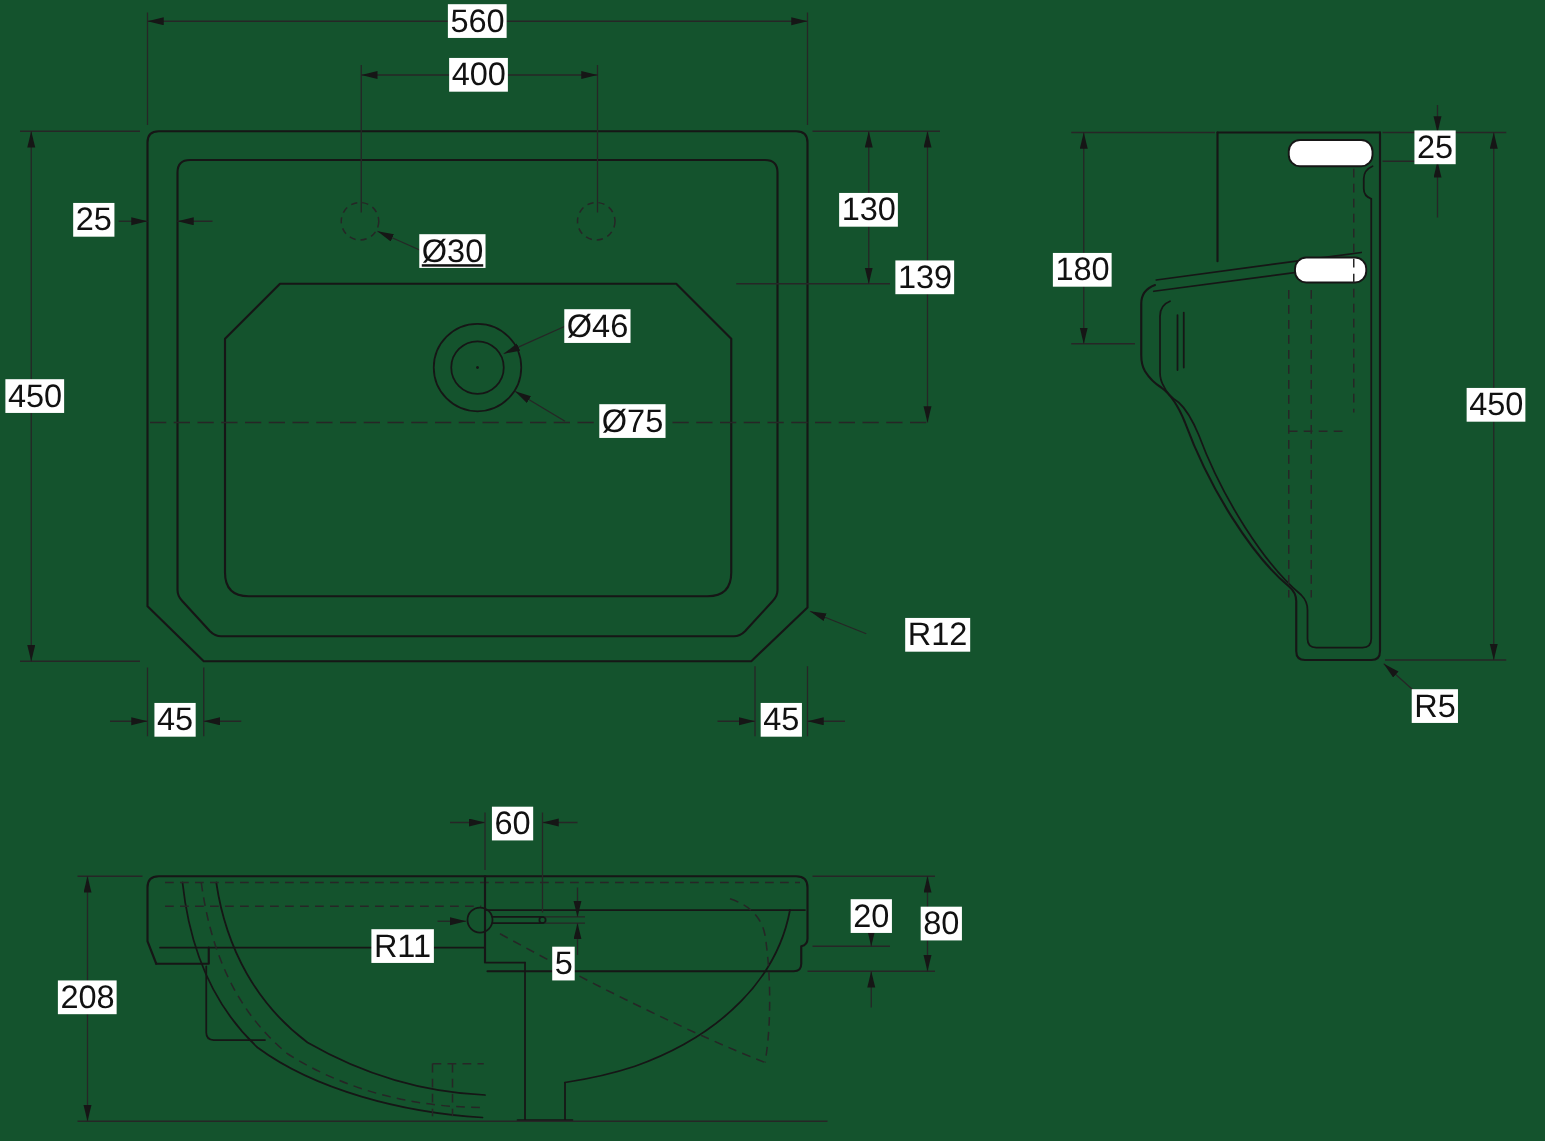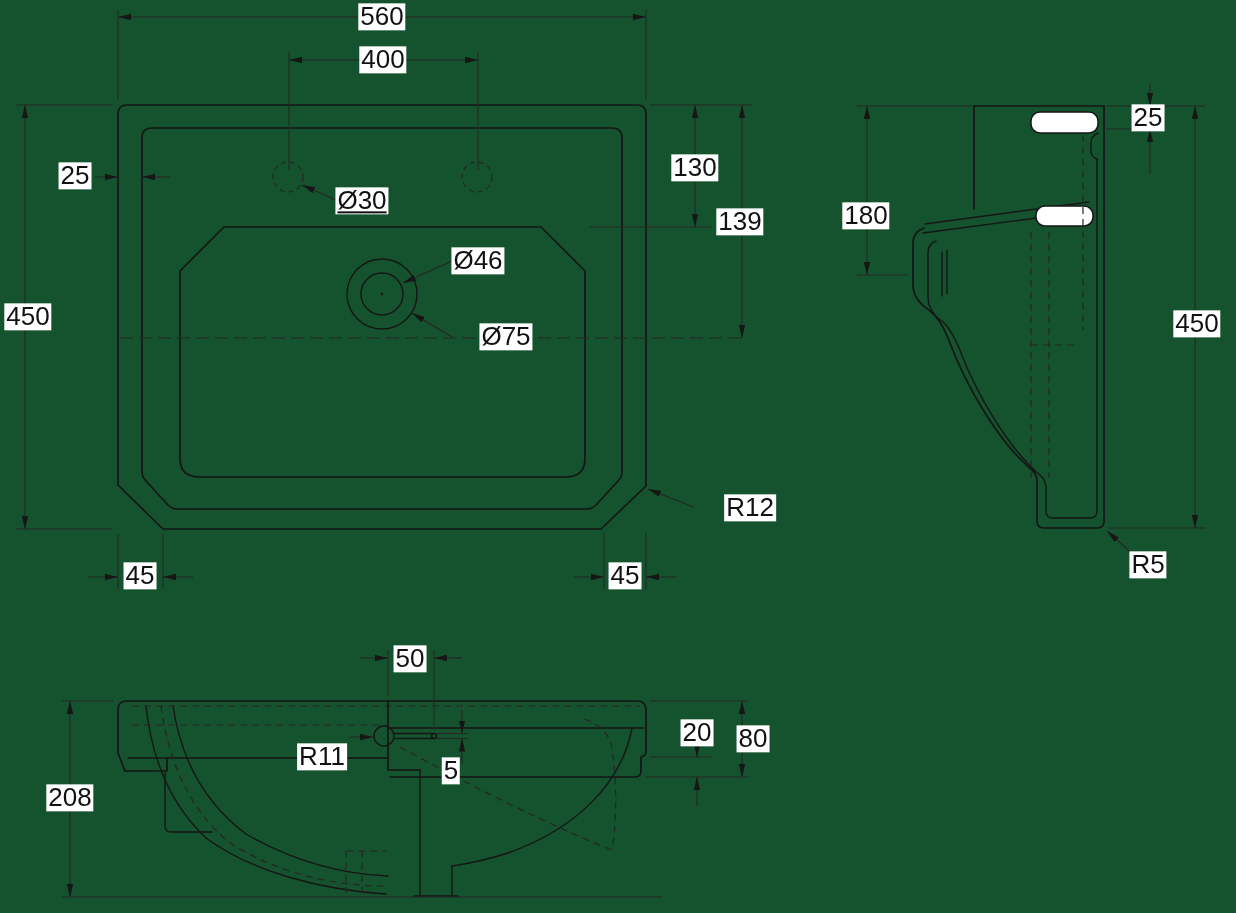--- a/index.html
+++ b/index.html
@@ -153,19 +153,19 @@
   <div class="lbl" style="left:28px;top:317px;">450</div>
   <div class="lbl" style="left:140px;top:576px;">45</div>
   <div class="lbl" style="left:625px;top:576px;">45</div>
   <div class="lbl" style="left:716px;top:508px;margin-left:34px;">R12</div>
 
   <div class="lbl" style="left:1148px;top:118px;">25</div>
   <div class="lbl" style="left:866px;top:188px;margin-top:28px;">180</div>
   <div class="lbl" style="left:1197px;top:324px;">450</div>
   <div class="lbl" style="left:1148px;top:565px;">R5</div>
 
-  <div class="lbl" style="left:410px;top:659px;">50</div>
+  <div class="lbl" style="left:410px;top:659px;">60</div>
   <div class="lbl" style="left:322px;top:737px;margin-top:20px;">R11</div>
   <div class="lbl" style="left:451px;top:771px;">5</div>
   <div class="lbl" style="left:70px;top:798px;">208</div>
   <div class="lbl" style="left:753px;top:739px;">80</div>
   <div class="lbl" style="left:697px;top:733px;">20</div>
 </div>
 
 </body></html>

